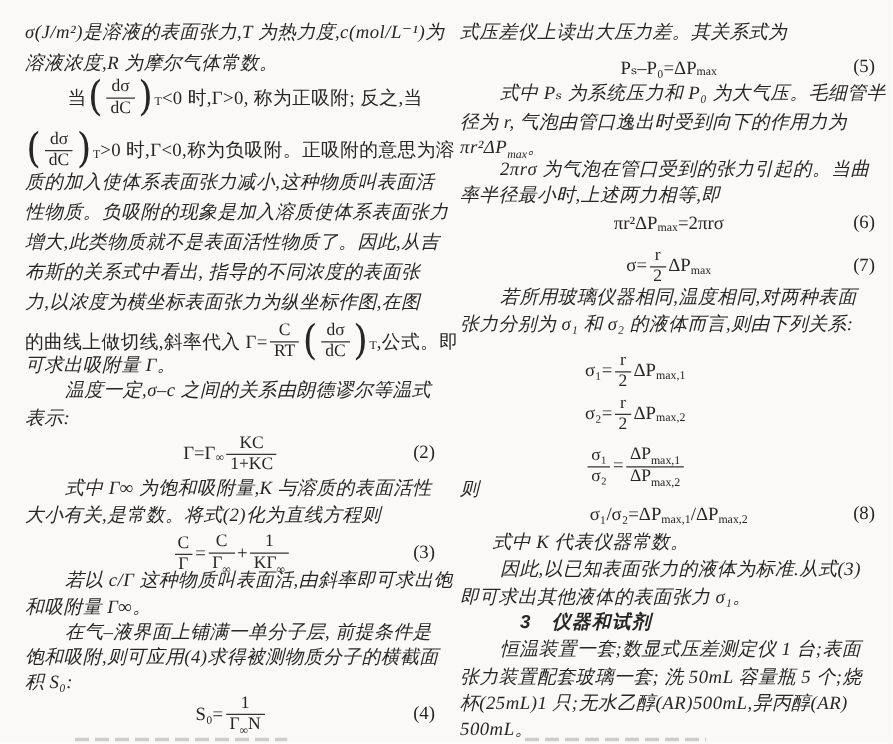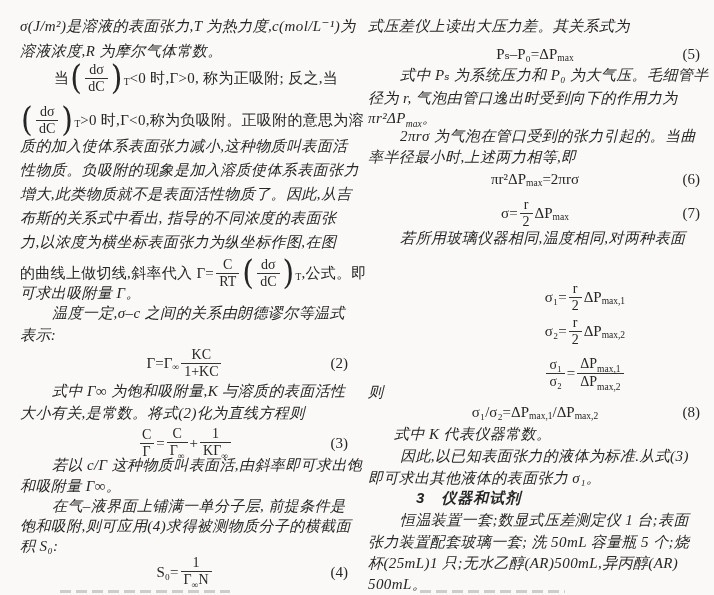--- a/index.html
+++ b/index.html
@@ -12,21 +12,21 @@
     font-size:15px;
     overflow:hidden;
   }
   .col{position:absolute;top:0;bottom:0;}
   .col-left{left:20px;width:330px;}
   .col-right{left:368px;width:334px;}
   .line{position:absolute;left:0;right:0;white-space:nowrap;letter-spacing:0.4px;line-height:20px;font-style:italic;}
   .ind{padding-left:32px;}
   .row{position:absolute;left:0;right:0;display:flex;align-items:center;white-space:nowrap;letter-spacing:0.3px;}
   .eqrow{position:absolute;left:0;right:0;display:flex;align-items:center;justify-content:center;white-space:nowrap;}
-  .eqleft{justify-content:center;padding-left:100px;}
+  .eqleft{justify-content:flex-start;padding-left:100px;}
   .eqno{position:absolute;right:2px;top:50%;transform:translateY(-50%);letter-spacing:0;}
   .fr{display:inline-flex;flex-direction:column;align-items:center;text-align:center;
       font-size:14px;line-height:16px;margin:0 2px;vertical-align:middle;letter-spacing:0;}
   .fr .den{border-top:1px solid #333;padding:0 3px;}
   .fr .num{padding:0 3px;}
   .bp{font-size:30px;font-weight:400;line-height:1;transform:scaleY(1.1);margin:0 1px;font-family:"DejaVu Serif",serif;}
   .sb{font-size:9.5px;position:relative;top:4px;letter-spacing:0;}
   .heading{font-family:"Liberation Sans","DejaVu Sans",sans-serif;font-weight:700;letter-spacing:1px;margin-left:48px;}
   .sliver{position:absolute;height:4px;overflow:hidden;opacity:.45;}
   .sliver .marks{height:3px;background:repeating-linear-gradient(90deg,#9a9a9a 0 11px,transparent 11px 16px);}
@@ -169,20 +169,21 @@
       <span class="fr">
         <span class="num">r</span>
         <span class="den">2</span>
       </span>
       <span>ΔP</span>
         <span class="sb">max</span>
       <span class="eqno">(7)</span>
     </div>
 
     <div class="line ind" style="top:228px">若所用玻璃仪器相同,温度相同,对两种表面</div>
+    <div class="line" style="top:250px">张力分别为 σ₁ 和 σ₂ 的液体而言,则由下列关系:</div>
 
     <div class="eqrow eqleft" style="top:279px;height:36px">
       <span>σ₁=</span>
       <span class="fr">
         <span class="num">r</span>
         <span class="den">2</span>
       </span>
       <span>ΔP</span>
         <span class="sb">max,1</span>
     </div>

